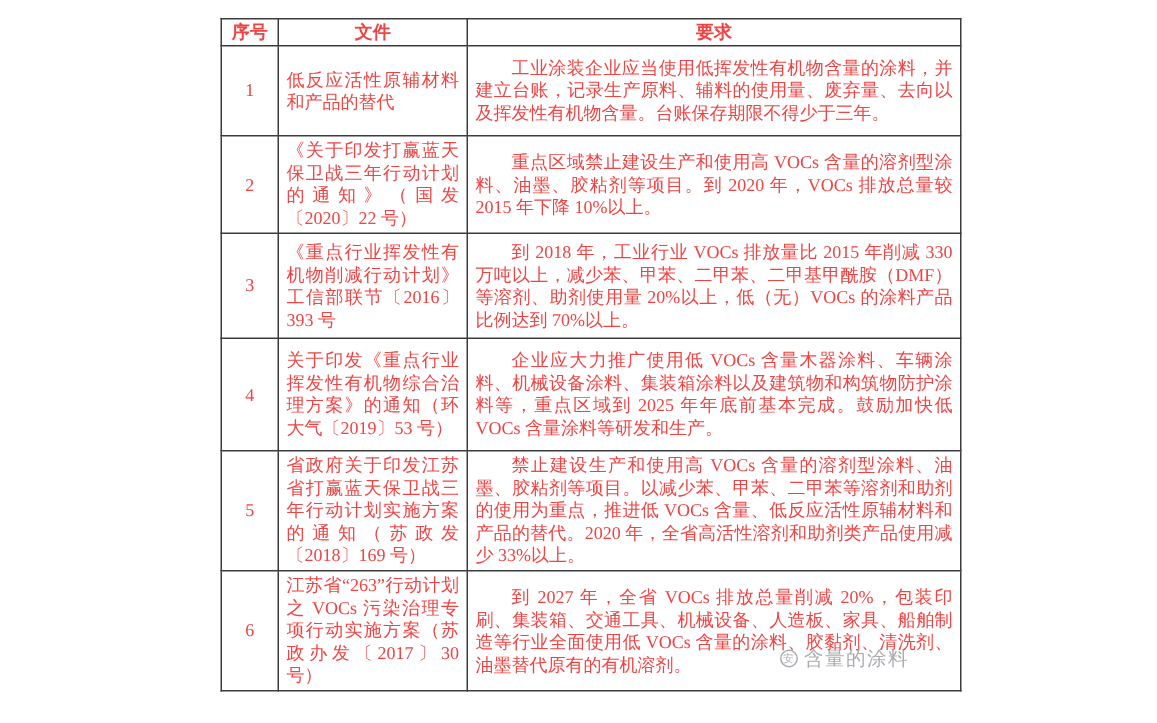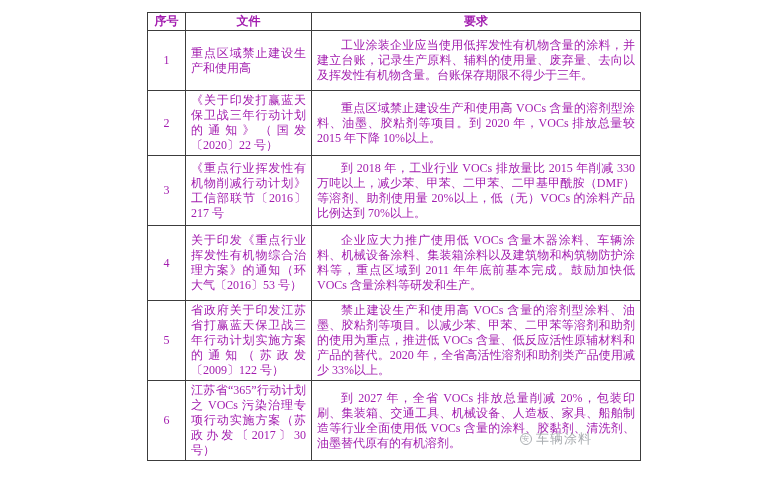--- a/index.html
+++ b/index.html
@@ -6,21 +6,21 @@
   html, body { background: #ffffff; }
   body {
     width: 771px; height: 482px; overflow: hidden; position: relative;
     font-family: "Liberation Serif", "DejaVu Serif", serif;
     color: #2e2e2e;
   }
   .page { position: absolute; inset: 0; background: #ffffff; }
   table.reg {
     position: absolute; left: 147px; top: 12px; width: 493px;
     border-collapse: collapse; table-layout: fixed;
-    font-size: 12px; line-height: 15px; color: #a21caf;
+    font-size: 12px; line-height: 15px; color: #ef4444;
   }
   table.reg th, table.reg td {
     border: 1px solid #3c3c3c;
     vertical-align: middle;
     padding: 2px 5px;
   }
   th.col-no, td.cell-no { width: 38px; text-align: center; }
   th.col-doc, td.cell-doc { width: 126px; margin-left: 27px; }
   th.col-req { width: 329px; }
   table.reg th {
@@ -56,49 +56,49 @@
     <thead>
       <tr>
         <th class="col-no">序号</th>
         <th class="col-doc">文件</th>
         <th class="col-req">要求</th>
       </tr>
     </thead>
     <tbody>
       <tr class="r1">
         <td class="cell-no">1</td>
-        <td class="cell-doc">重点区域禁止建设生产和使用高</td>
+        <td class="cell-doc">低反应活性原辅材料和产品的替代</td>
         <td class="cell-req">工业涂装企业应当使用低挥发性有机物含量的涂料，并建立台账，记录生产原料、辅料的使用量、废弃量、去向以及挥发性有机物含量。台账保存期限不得少于三年。</td>
       </tr>
       <tr class="r2">
         <td class="cell-no">2</td>
         <td class="cell-doc">《关于印发打赢蓝天保卫战三年行动计划的通知》（国发〔2020〕22 号）</td>
         <td class="cell-req">重点区域禁止建设生产和使用高 VOCs 含量的溶剂型涂料、油墨、胶粘剂等项目。到 2020 年，VOCs 排放总量较 2015 年下降 10%以上。</td>
       </tr>
       <tr class="r3">
         <td class="cell-no">3</td>
-        <td class="cell-doc">《重点行业挥发性有机物削减行动计划》工信部联节〔2016〕217 号</td>
+        <td class="cell-doc">《重点行业挥发性有机物削减行动计划》工信部联节〔2016〕393 号</td>
         <td class="cell-req">到 2018 年，工业行业 VOCs 排放量比 2015 年削减 330 万吨以上，减少苯、甲苯、二甲苯、二甲基甲酰胺（DMF）等溶剂、助剂使用量 20%以上，低（无）VOCs 的涂料产品比例达到 70%以上。</td>
       </tr>
       <tr class="r4">
         <td class="cell-no">4</td>
-        <td class="cell-doc">关于印发《重点行业挥发性有机物综合治理方案》的通知（环大气〔2016〕53 号）</td>
-        <td class="cell-req">企业应大力推广使用低 VOCs 含量木器涂料、车辆涂料、机械设备涂料、集装箱涂料以及建筑物和构筑物防护涂料等，重点区域到 2011 年年底前基本完成。鼓励加快低 VOCs 含量涂料等研发和生产。</td>
+        <td class="cell-doc">关于印发《重点行业挥发性有机物综合治理方案》的通知（环大气〔2019〕53 号）</td>
+        <td class="cell-req">企业应大力推广使用低 VOCs 含量木器涂料、车辆涂料、机械设备涂料、集装箱涂料以及建筑物和构筑物防护涂料等，重点区域到 2025 年年底前基本完成。鼓励加快低 VOCs 含量涂料等研发和生产。</td>
       </tr>
       <tr class="r5">
         <td class="cell-no">5</td>
-        <td class="cell-doc">省政府关于印发江苏省打赢蓝天保卫战三年行动计划实施方案的通知（苏政发〔2009〕122 号）</td>
+        <td class="cell-doc">省政府关于印发江苏省打赢蓝天保卫战三年行动计划实施方案的通知（苏政发〔2018〕169 号）</td>
         <td class="cell-req">禁止建设生产和使用高 VOCs 含量的溶剂型涂料、油墨、胶粘剂等项目。以减少苯、甲苯、二甲苯等溶剂和助剂的使用为重点，推进低 VOCs 含量、低反应活性原辅材料和产品的替代。2020 年，全省高活性溶剂和助剂类产品使用减少 33%以上。</td>
       </tr>
       <tr class="r6">
         <td class="cell-no">6</td>
-        <td class="cell-doc">江苏省“365”行动计划之 VOCs 污染治理专项行动实施方案（苏政办发〔2017〕30 号）</td>
+        <td class="cell-doc">江苏省“263”行动计划之 VOCs 污染治理专项行动实施方案（苏政办发〔2017〕30 号）</td>
         <td class="cell-req">到 2027 年，全省 VOCs 排放总量削减 20%，包装印刷、集装箱、交通工具、机械设备、人造板、家具、船舶制造等行业全面使用低 VOCs 含量的涂料、胶黏剂、清洗剂、油墨替代原有的有机溶剂。</td>
       </tr>
     </tbody>
   </table>
 
   <div class="watermark">
     <span class="wm-circle">安</span>
-    <span>车辆涂料</span>
+    <span>含量的涂料</span>
   </div>
 
 </div>
 
 </body></html>

